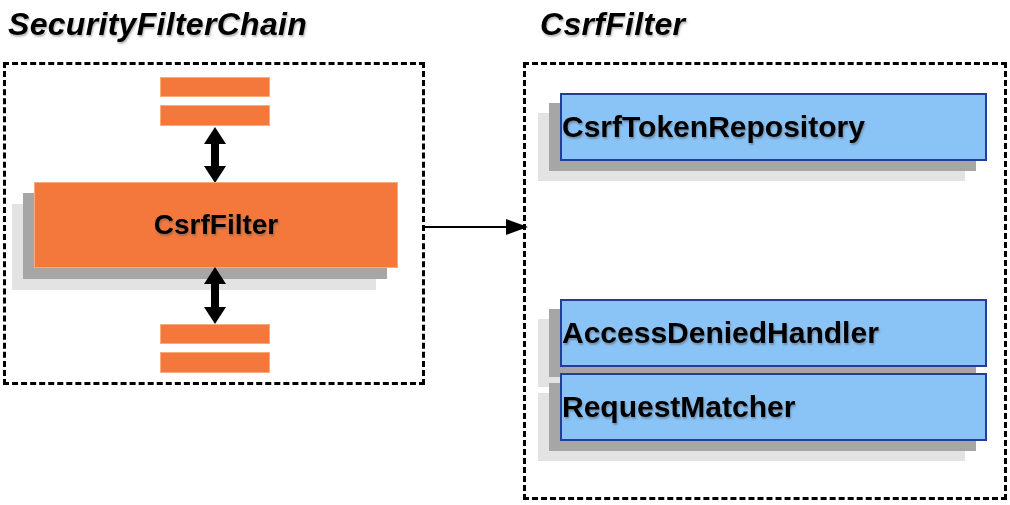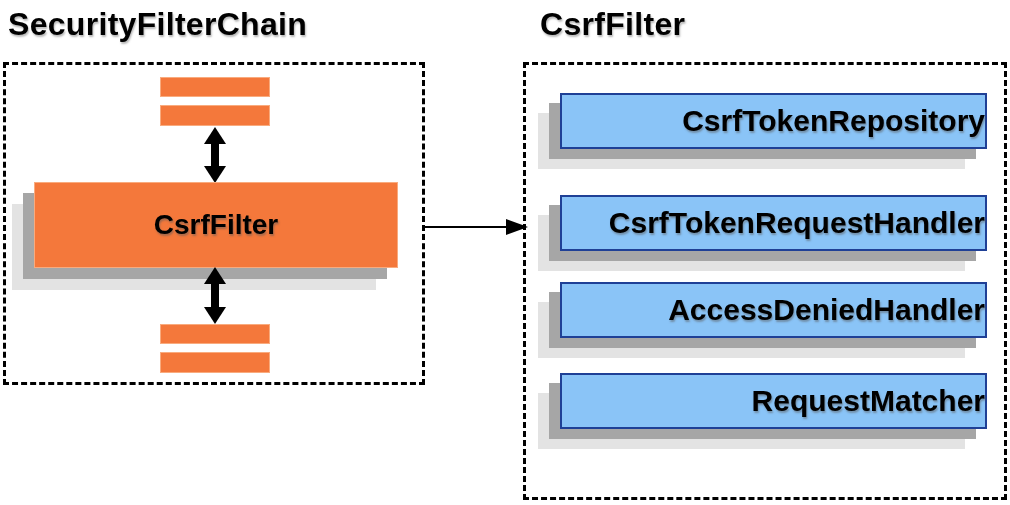--- a/index.html
+++ b/index.html
@@ -4,20 +4,21 @@
 <style>
   html,body{margin:0;padding:0;background:#fff;}
   #canvas{
     position:relative;width:1010px;height:505px;background:#fff;
     font-family:"Liberation Sans",sans-serif;overflow:hidden;
   }
   .title{
     position:absolute;font-weight:bold;font-size:32px;color:#000;
     white-space:nowrap;letter-spacing:.3px;
     text-shadow:1px 2px 2px rgba(100,100,100,.45);
+    font-style:italic;
   }
   #title-left{left:8px;top:6px;}
   #title-right{left:540px;top:6px;}
   .panel{position:absolute;border:3px dashed #000;box-sizing:border-box;background:transparent;}
   #panel-left{left:3px;top:62px;width:422px;height:323px;}
   #panel-right{left:523px;top:62px;width:484px;height:438px;}
   .bar{
     position:absolute;left:160px;width:110px;height:20px;box-sizing:border-box;
     background:var(--orange-fill,#F4783B);border:1px solid var(--orange-border,#F9AB7E);
   }
@@ -29,32 +30,32 @@
     position:absolute;left:34px;top:182px;width:364px;height:86px;box-sizing:border-box;
     background:var(--orange-fill,#F4783B);border:1px solid var(--orange-border,#F9AB7E);
     box-shadow:-11px 11px 0 var(--shadow-dark,#A6A6A6),-22px 22px 0 var(--shadow-light,#E3E3E3);
     display:flex;align-items:center;justify-content:center;
   }
   #csrf-filter-box .box-label{
     font-weight:bold;font-size:28px;color:#000;
     text-shadow:1px 2px 2px rgba(90,90,90,.5);
   }
   .blue-box{
-    position:absolute;left:560px;width:427px;height:56px;box-sizing:border-box;
+    position:absolute;left:560px;width:427px;height:68px;box-sizing:border-box;
     background:var(--blue-fill,#8AC4F7);border:2px solid var(--blue-border,#1F4096);
     box-shadow:-11px 10px 0 var(--shadow-dark,#A6A6A6),-22px 20px 0 var(--shadow-light,#E3E3E3);
-    display:flex;align-items:center;justify-content:flex-end;
+    display:flex;align-items:center;justify-content:flex-start;
   }
   .blue-box .box-label{
     font-weight:bold;font-size:30px;color:#000;white-space:nowrap;
     text-shadow:1px 2px 2px rgba(90,90,90,.5);
   }
   #blue-box-1{top:93px;}
   #blue-box-2{top:195px;}
-  #blue-box-3{top:282px;}
+  #blue-box-3{top:299px;}
   #blue-box-4{top:373px;}
   .arrow{position:absolute;}
   #v-arrow-1{left:203px;top:127px;}
   #v-arrow-2{left:203px;top:267px;}
   #h-arrow{left:422px;top:218px;z-index:5;}
   svg{display:block;}
 </style>
 </head>
 <body>
 
@@ -98,23 +99,20 @@
     <svg width="106" height="18" viewBox="0 0 106 18">
       <rect x="0" y="8" width="86" height="2" fill="#000"></rect>
       <polygon points="106,9 84,1 84,17" fill="#000"></polygon>
     </svg>
   </div>
 
   <div class="blue-box" id="blue-box-1">
     <span class="box-label">CsrfTokenRepository</span>
   </div>
 
-  <div class="blue-box" id="blue-box-2">
-    <span class="box-label">CsrfTokenRequestHandler</span>
-  </div>
 
   <div class="blue-box" id="blue-box-3">
     <span class="box-label">AccessDeniedHandler</span>
   </div>
 
   <div class="blue-box" id="blue-box-4">
     <span class="box-label">RequestMatcher</span>
   </div>
 
 </div>

